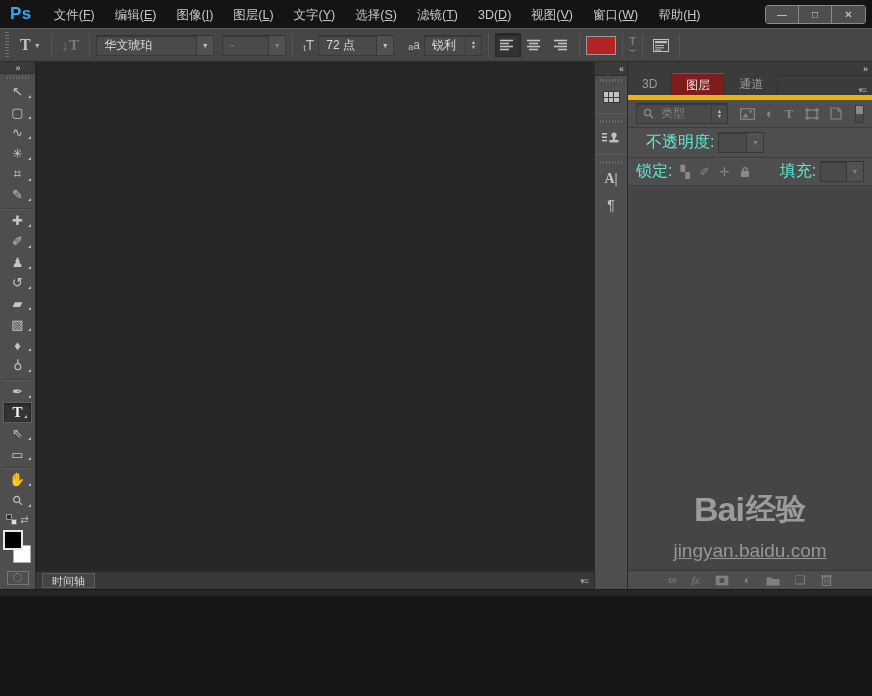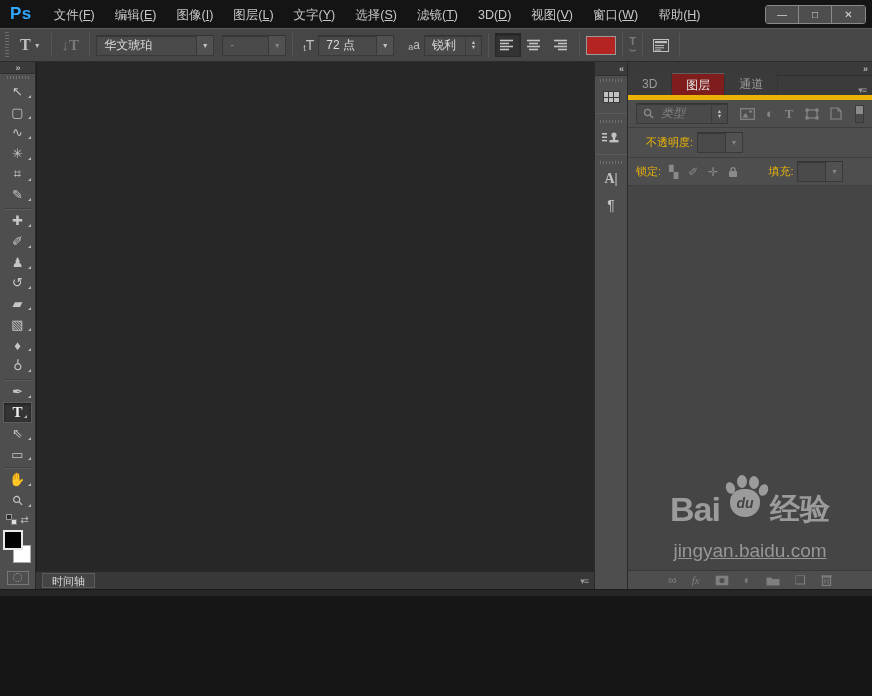--- a/index.html
+++ b/index.html
@@ -78,21 +78,21 @@
   .ptab { height:22px; line-height:22px; padding:0 14px; font-size:12px; color:#9c9c9c; background:#3b3b3b; border-right:1px solid #333; }
   .ptab.active { background:#7f1d1d; color:#e4e4e4; border-top:1px solid #5e5e5e; }
   .prow { display:flex; align-items:center; padding:0 8px; border-bottom:1px solid #3e3e3e; background:#4e4e4e; }
   .filter-row { height:28px; gap:2px; }
   .filter-icons { display:flex; align-items:center; gap:11px; margin-left:10px; color:#868686; }
   .toggle-pill { margin-left:auto; width:9px; height:18px; background:#5d5d5d; border:1px solid #3a3a3a; display:flex; flex-direction:column; }
   .toggle-pill div:first-child { flex:1; background:#8a8a8a; }
   .toggle-pill div:last-child { flex:1; background:#4a4a4a; }
   .blend-row { height:30px; }
   .lock-row { height:28px; }
-  .plabel { font-size:11px; color:#eab308; white-space:nowrap; }
+  .plabel { font-size:16px; color:#5eead4; white-space:nowrap; }
   .lock-icons { display:flex; align-items:center; gap:10px; margin:0 8px; color:#8a8a8a; font-size:12px; }
   .layers-empty { flex:1 1 auto; background:#454545; position:relative; }
   .pbottom { height:19px; background:#4e4e4e; border-top:1px solid #383838; display:flex; align-items:center; justify-content:center; gap:15px; color:#7f7f7f; }
   .fx-label { font-style:italic; font-size:11px; font-family:"Liberation Serif","DejaVu Serif",serif; }
 
   
   .watermark { position:absolute; bottom:8px; left:0; right:0; display:flex; flex-direction:column; align-items:center; color:#9b9b9b; }
   .wm-logo { display:flex; align-items:flex-end; }
   .wm-bai { font-size:34px; font-weight:bold; letter-spacing:-1px; line-height:30px; }
   .paw { position:relative; width:52px; height:52px; margin:0 -2px; }
@@ -357,21 +357,21 @@
     <div class="rpanel">
       <div class="strip-header" style="justify-content:flex-end;padding-right:5px;">»</div>
       <div class="tabsrow">
         <span class="ptab">3D</span>
         <span class="ptab active">图层</span>
         <span class="ptab">通道</span>
         <span class="panel-menu-icon">▾≡</span>
       </div>
 
       <div class="prow filter-row">
-        <div class="ps-select disabled" style="width:92px;font-style:italic;">
+        <div class="ps-select disabled" style="width:92px;">
           <span style="padding-left:6px;color:#8a8a8a;">
             <svg width="11" height="11" viewBox="0 0 12 12">
                 <circle cx="5" cy="5" r="3.4" fill="none" stroke="currentColor" stroke-width="1.4"></circle>
                 <line x1="7.6" y1="7.6" x2="11" y2="11" stroke="currentColor" stroke-width="1.6"></line>
               </svg>
           </span>
           <span class="val">类型</span>
           <span class="spin">
               <span>▲</span>
               <span>▼</span>
@@ -434,29 +434,20 @@
         <div class="ps-select disabled" style="width:46px;margin-left:4px;">
           <span class="val"></span>
           <span class="arrow-btn">▼</span>
         </div>
       </div>
 
       <div class="layers-empty">
         <div class="watermark">
           <div class="wm-logo">
             <span class="wm-bai">Bai</span>
-            <span class="paw">
-              <span class="toe toe1"></span>
-                <span class="toe toe2"></span>
-                <span class="toe toe3"></span>
-                <span class="toe toe4"></span>
-              <span class="pad">
-                  <span>du</span>
-                </span>
-            </span>
             <span class="wm-jy">经验</span>
           </div>
           <div class="wm-url">jingyan.baidu.com</div>
         </div>
       </div>
 
       <div class="pbottom">
         <span style="font-size:12px;">∞</span>
         <span class="fx-label">fx</span>
         <span>

